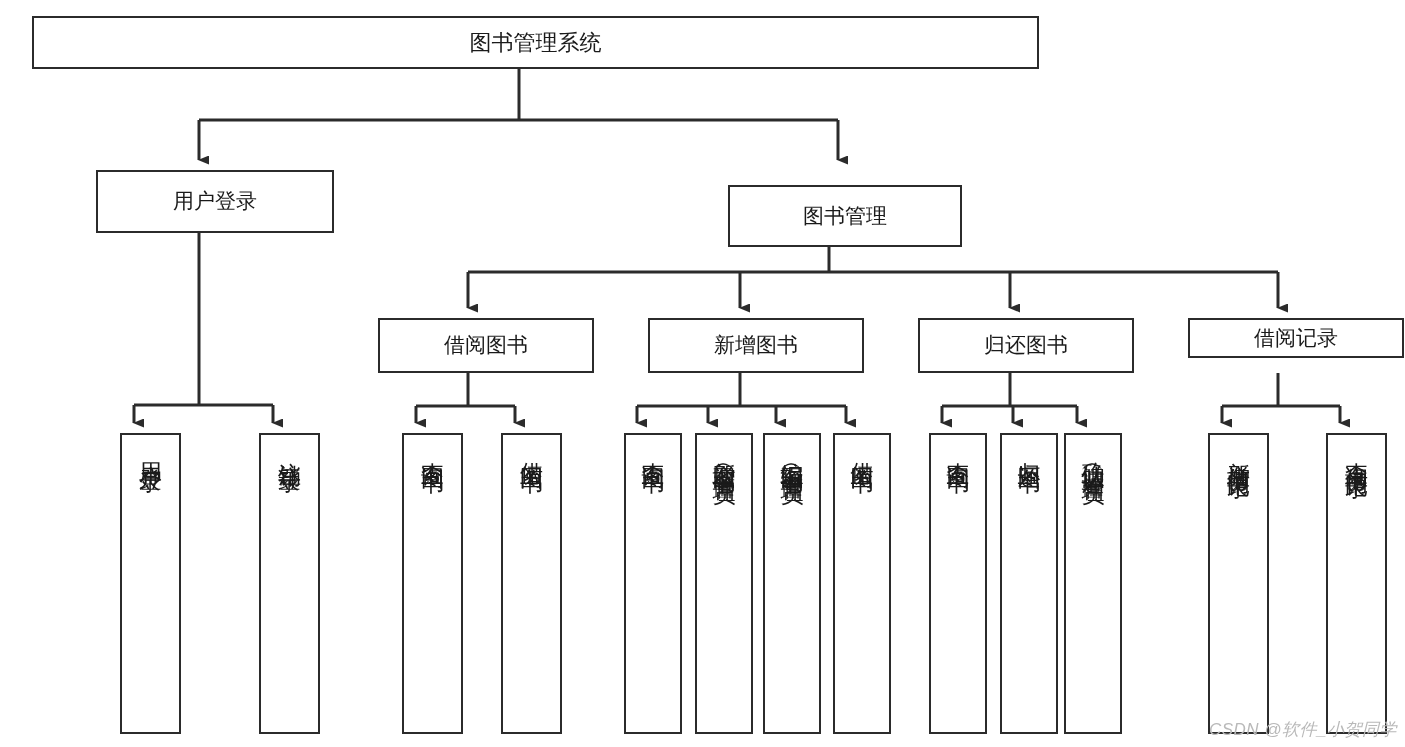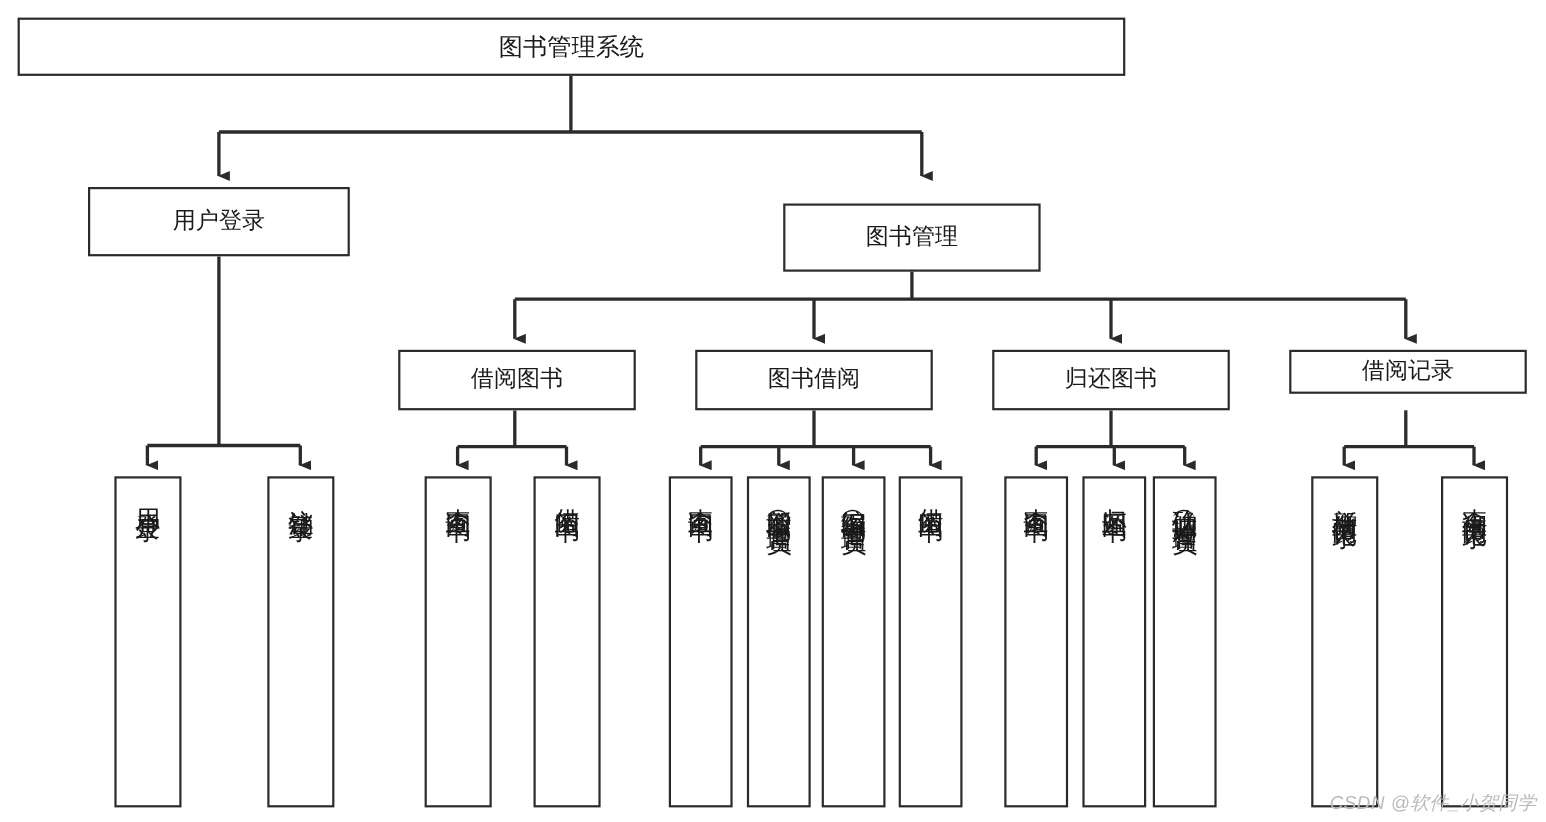--- a/index.html
+++ b/index.html
@@ -26,20 +26,21 @@
   }
   .node {
     position: absolute;
     box-sizing: border-box;
     border: 2px solid #2b2b2b;
     background: #ffffff;
     display: flex;
     align-items: center;
     justify-content: center;
     color: #1a1a1a;
+    margin-left: 16px;
   }
   .node-label {
     display: block;
     text-align: center;
     line-height: 1.18;
     white-space: nowrap;
   }
   .node.horizontal .node-label {
     font-size: 21px;
   }
@@ -146,21 +147,21 @@
     <span class="node-label">用户登录</span>
   </div>
   <div class="node horizontal" style="left:712px; top:185px; width:234px; height:62px;">
     <span class="node-label">图书管理</span>
   </div>
 
   <div class="node horizontal" style="left:362px; top:318px; width:216px; height:55px;">
     <span class="node-label">借阅图书</span>
   </div>
   <div class="node horizontal" style="left:632px; top:318px; width:216px; height:55px;">
-    <span class="node-label">图书借阅</span>
+    <span class="node-label">新增图书</span>
   </div>
   <div class="node horizontal" style="left:902px; top:318px; width:216px; height:55px;">
     <span class="node-label">归还图书</span>
   </div>
   <div class="node horizontal" style="left:1172px; top:318px; width:216px; height:40px;">
     <span class="node-label">借阅记录</span>
   </div>
 
   <div class="node vertical" style="left:104px; top:433px; width:61px; height:301px;">
     <span class="node-label">用户登录</span>

